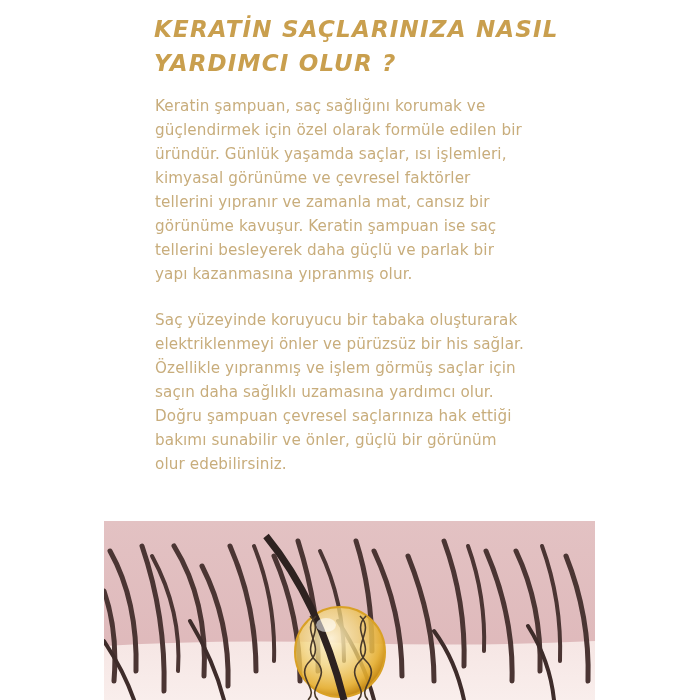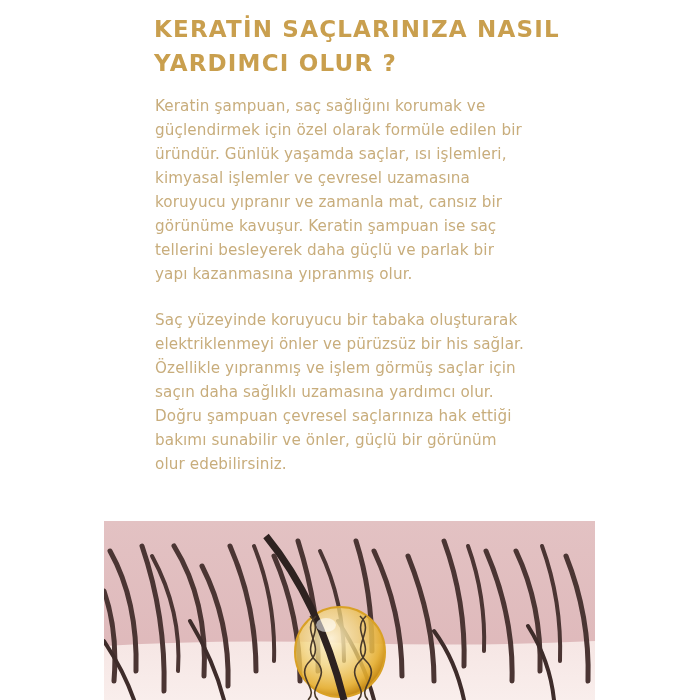--- a/index.html
+++ b/index.html
@@ -4,21 +4,21 @@
 <style>
   html, body { margin: 0; padding: 0; }
   body {
     width: 700px; height: 700px; background: #ffffff; position: relative; overflow: hidden;
     font-family: "DejaVu Sans", sans-serif;
   }
   .title {
     position: absolute; left: 154px; top: 12px; width: 460px;
     font-family: "DejaVu Sans", sans-serif; font-weight: bold;
     font-size: 23px; line-height: 34px; letter-spacing: 1.2px;
-    color: #C99F4E; margin: 0;
+    color: #C99F4E; margin: 0; font-style: italic;
   }
   .para {
     position: absolute; left: 155px; width: 430px; margin: 0;
     font-family: "DejaVu Sans", sans-serif; font-size: 15.2px; line-height: 24px;
     color: #C8AD7C; letter-spacing: 0.1px;
   }
   .para .ln { display: block; white-space: nowrap; }
   #p1 { top: 94px; }
   #p2 { top: 308px; }
   .hero {
@@ -32,22 +32,22 @@
 
 <h1 class="title">
   <span style="display:block">KERATİN SAÇLARINIZA NASIL</span>
   <span style="display:block">YARDIMCI OLUR ?</span>
 </h1>
 
 <p class="para" id="p1">
   <span class="ln">Keratin şampuan, saç sağlığını korumak ve</span>
   <span class="ln">güçlendirmek için özel olarak formüle edilen bir</span>
   <span class="ln">üründür. Günlük yaşamda saçlar, ısı işlemleri,</span>
-  <span class="ln">kimyasal işlemler ve çevresel uzamasına</span>
-  <span class="ln">koruyucu yıpranır ve zamanla mat, cansız bir</span>
+  <span class="ln">kimyasal görünüme ve çevresel faktörler</span>
+  <span class="ln">tellerini yıpranır ve zamanla mat, cansız bir</span>
   <span class="ln">görünüme kavuşur. Keratin şampuan ise saç</span>
   <span class="ln">tellerini besleyerek daha güçlü ve parlak bir</span>
   <span class="ln">yapı kazanmasına yıpranmış olur.</span>
 </p>
 
 <p class="para" id="p2">
   <span class="ln">Saç yüzeyinde koruyucu bir tabaka oluşturarak</span>
   <span class="ln">elektriklenmeyi önler ve pürüzsüz bir his sağlar.</span>
   <span class="ln">Özellikle yıpranmış ve işlem görmüş saçlar için</span>
   <span class="ln">saçın daha sağlıklı uzamasına yardımcı olur.</span>

